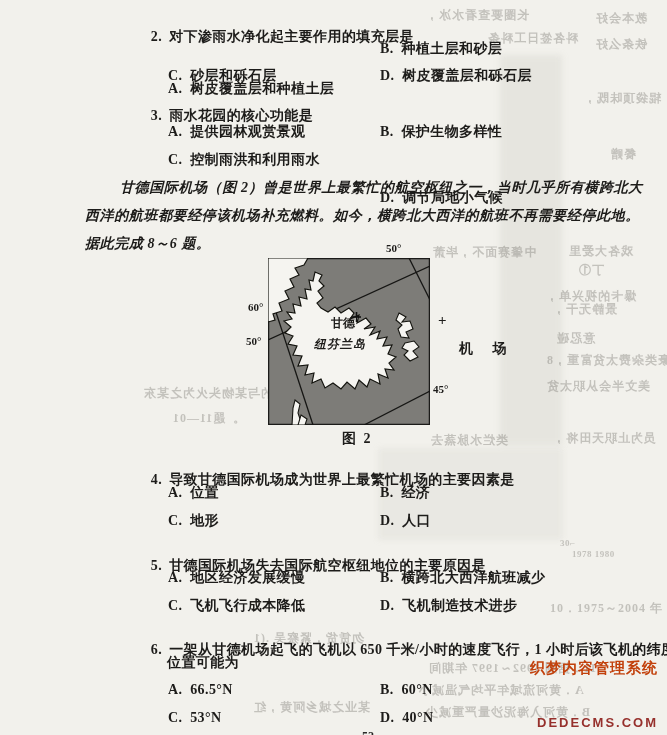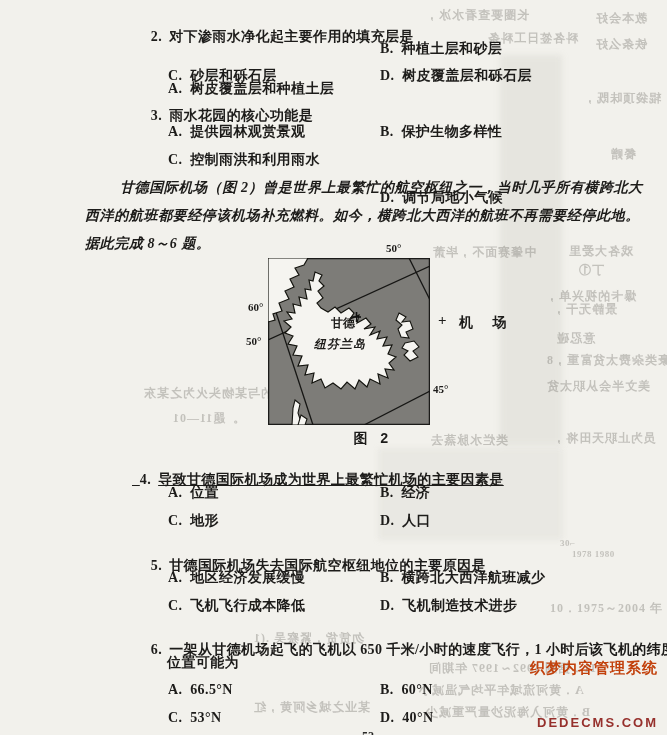--- a/index.html
+++ b/index.html
@@ -10,34 +10,34 @@
     color:#1d1c1a;
   }
   .abs{position:absolute;}
   .line{position:absolute;font-size:14px;font-weight:600;letter-spacing:.4px;
         white-space:pre;color:#1d1c1a;}
   .qnum{display:inline-block;margin-right:7px;}
   .passage{font-style:italic;letter-spacing:.6px;}
   .maplabel{position:absolute;font-size:11px;font-weight:700;letter-spacing:0;
             white-space:nowrap;}
   .map-place{position:absolute;font-weight:700;white-space:nowrap;}
-  .caption{position:absolute;font-size:14px;font-weight:700;text-align:center;
-           width:60px;letter-spacing:2px;font-family:Liberation Mono, monospace;}
+  .caption{position:absolute;font-size:14px;font-weight:700;text-align:left;
+           width:60px;letter-spacing:2px;}
   .ghost{position:absolute;font-size:12px;font-weight:600;white-space:nowrap;
          color:rgba(105,103,98,.34);filter:blur(.6px);letter-spacing:1px;}
   .ghost.mir{transform:scaleX(-1);}
   .ghost.tiny{font-size:9px;letter-spacing:.5px;}
   .ghost-strip{position:absolute;background:rgba(168,165,158,.16);filter:blur(3px);}
   .watermark{position:absolute;right:9px;text-align:right;font-weight:700;
              font-family:"Liberation Sans","DejaVu Sans",sans-serif;}
   .wm1{font-size:15px;letter-spacing:1px;}
   .wm2{font-size:13px;letter-spacing:2px;padding-left:12px;}
   .legend-plus{position:absolute;font-size:15px;font-weight:700;}
   .legend-text{position:absolute;font-size:14px;font-weight:700;letter-spacing:8px;
-               white-space:nowrap;}
+               white-space:nowrap;margin-top:26px;}
   .pagenum{position:absolute;font-size:12px;font-weight:600;color:#2a2a28;}
 </style>
 </head>
 <body>
 
 <div class="ghost-strip" style="left:500px;top:55px;width:62px;height:390px;"></div>
 <div class="ghost-strip" style="left:378px;top:448px;width:185px;height:92px;background:rgba(160,158,152,.10);"></div>
 
 <div class="ghost mir" style="left:425px;top:7px;">长圈要查看水冰，</div>
 <div class="ghost mir" style="left:595px;top:10px;">教本会好</div>
@@ -124,21 +124,21 @@
 <div class="maplabel" style="left:433px;top:383px;">45°</div>
 
 <div class="map-place" style="left:331px;top:315px;font-size:12px;">甘德</div>
 <div class="map-place" style="left:314px;top:336px;font-size:12px;letter-spacing:1px;font-style:italic;">纽芬兰岛</div>
 
 <div class="legend-plus" style="left:438px;top:312px;">+</div>
 <div class="legend-text" style="left:459px;top:314px;">机 场</div>
 
 <div class="caption" style="left:342px;top:430px;">图 2</div>
 
-<div class="line" style="left:132px;top:455px;text-decoration:underline;">
+<div class="line" style="left:143px;top:455px;">
   <span class="qnum">4.</span><span>导致甘德国际机场成为世界上最繁忙机场的主要因素是</span>
 </div>
 <div class="line" style="left:168px;top:484px;">A.  位置</div>
 <div class="line" style="left:380px;top:484px;">B.  经济</div>
 <div class="line" style="left:168px;top:512px;">C.  地形</div>
 <div class="line" style="left:380px;top:512px;">D.  人口</div>
 
 <div class="line" style="left:143px;top:541px;">
   <span class="qnum">5.</span><span>甘德国际机场失去国际航空枢纽地位的主要原因是</span>
 </div>

